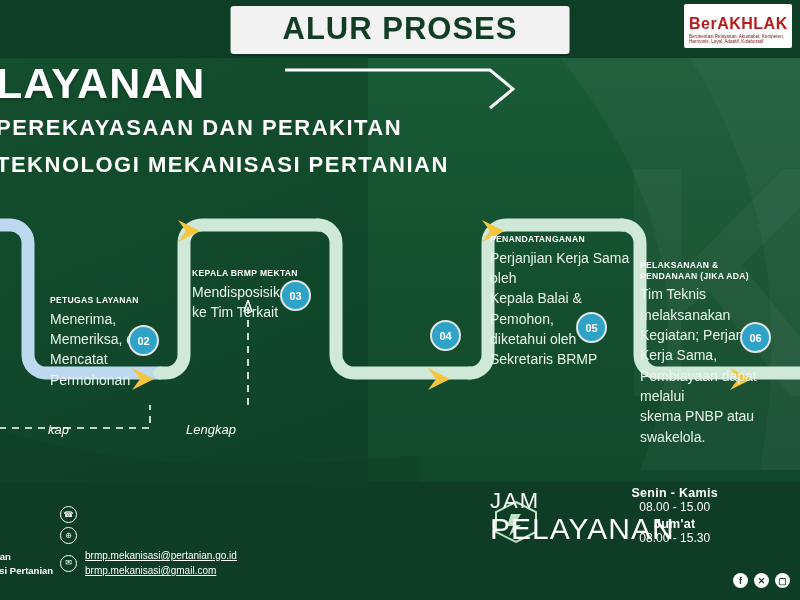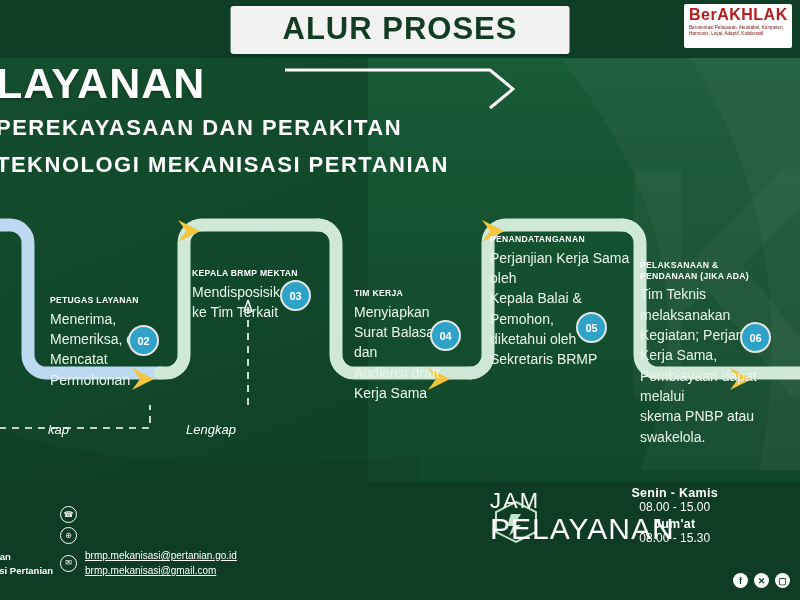--- a/index.html
+++ b/index.html
@@ -22,21 +22,21 @@
   .title-plate{
     position:absolute;left:50%;transform:translateX(-50%);top:6px;
     background:#f2f2f2;color:#123d24;
     padding:5px 52px 7px;border-radius:3px;
     font-size:31px;font-weight:bold;letter-spacing:1px;
     box-shadow:0 2px 0 rgba(0,0,0,.18);
   }
   .berakhlak{
     position:absolute;right:8px;top:4px;width:108px;height:44px;
     background:#ffffff;border-radius:2px;overflow:hidden;
-    display:flex;flex-direction:column;justify-content:flex-start;padding:3px 5px;box-sizing:border-box;
+    display:flex;flex-direction:column;justify-content:flex-end;padding:3px 5px;box-sizing:border-box;
   }
   .berakhlak .b1{color:#b91c1c;font-size:16px;font-weight:bold;letter-spacing:.5px;line-height:1;}
   .berakhlak .b2{color:#7a1010;font-size:4.6px;line-height:1.25;margin-top:2px;}
 
   
   .headline{position:absolute;left:-4px;top:62px;width:520px;}
   .headline h1{
     margin:0;color:#ffffff;font-size:43px;font-weight:bold;letter-spacing:1px;line-height:1;
     text-shadow:0 2px 3px rgba(0,0,0,.25);
   }
@@ -149,27 +149,20 @@
     </div>
     <div class="badge" style="left:128px;top:125px;">02</div>
 
     <div class="step" style="left:192px;top:68px;width:125px;">
       <div class="s-title">KEPALA BRMP MEKTAN</div>
       <div class="s-body" style="white-space:pre-line;">Mendisposisikan
 ke Tim Terkait</div>
     </div>
     <div class="badge" style="left:280px;top:80px;">03</div>
 
-    <div class="step" style="left:354px;top:88px;width:100px;">
-      <div class="s-title">TIM KERJA</div>
-      <div class="s-body" style="white-space:pre-line;">Menyiapkan
-Surat Balasan dan
-Audiensi draft
-Kerja Sama</div>
-    </div>
     <div class="badge" style="left:430px;top:120px;">04</div>
 
     <div class="step" style="left:490px;top:34px;width:140px;">
       <div class="s-title">PENANDATANGANAN</div>
       <div class="s-body" style="white-space:pre-line;">Perjanjian Kerja Sama oleh
 Kepala Balai &amp; Pemohon,
 diketahui oleh Sekretaris BRMP</div>
     </div>
     <div class="badge" style="left:576px;top:112px;">05</div>
 

